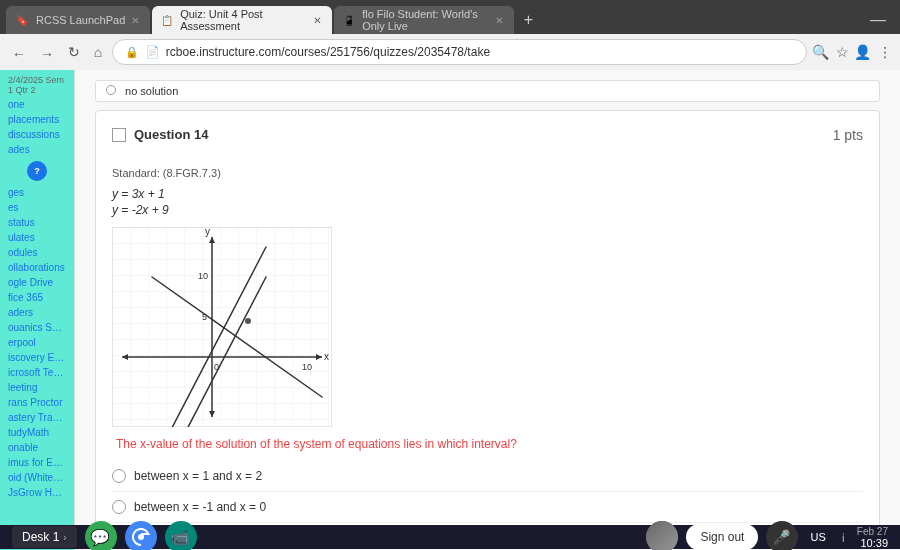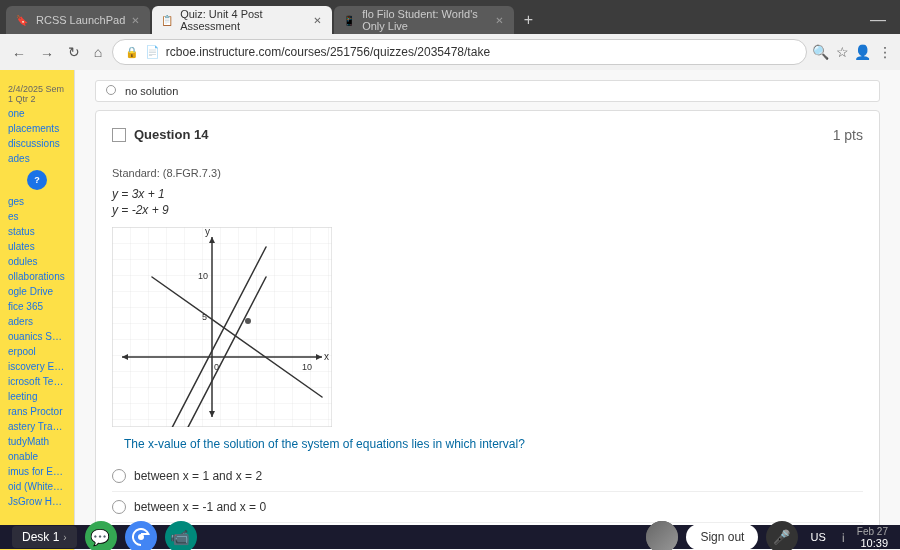--- a/index.html
+++ b/index.html
@@ -19,21 +19,21 @@
     .address-bar-row { display: flex; align-items: center; background: #f1f1f1; height: 36px; padding: 4px 8px; gap: 6px; }
     .nav-btn { background: none; border: none; cursor: pointer; color: #555; font-size: 14px; padding: 2px 4px; }
     .address-bar { flex: 1; background: white; border: 1px solid #ccc; border-radius: 16px; height: 26px; display: flex; align-items: center; padding: 0 12px; font-size: 12px; color: #333; gap: 6px; }
     .address-bar .lock-icon { color: #555; font-size: 11px; }
     .toolbar-right { display: flex; align-items: center; gap: 6px; color: #555; font-size: 14px; }
 
     
     .page-layout { display: flex; height: calc(550px - 70px); }
 
     
-    .sidebar { width: 75px; background: #fde047; border-right: 1px solid #ddd; overflow-y: auto; overflow-x: hidden; padding: 12px 0; }
+    .sidebar { width: 75px; background: #5eead4; border-right: 1px solid #ddd; overflow-y: auto; overflow-x: hidden; padding: 3px 0; }
     .sidebar-item { padding: 2px 8px; font-size: 10px; color: #1a73e8; cursor: pointer; white-space: nowrap; overflow: hidden; text-overflow: ellipsis; }
     .sidebar-icon { width: 20px; height: 20px; background: #1a73e8; border-radius: 50%; display: flex; align-items: center; justify-content: center; color: white; font-size: 9px; font-weight: bold; margin: 4px auto; cursor: pointer; }
     .sidebar-date { font-size: 9px; color: #666; padding: 2px 8px; }
 
     
     .main-content { flex: 1; overflow-y: auto; background: #f8f8f8; padding: 10px 20px; }
 
     .no-solution-banner { background: white; border: 1px solid #ddd; padding: 4px 10px; font-size: 11px; color: #333; margin-bottom: 8px; border-radius: 3px; }
 
     .question-card { background: white; border: 1px solid #ddd; border-radius: 4px; padding: 16px; margin-bottom: 10px; }
@@ -42,21 +42,21 @@
     .question-checkbox { width: 14px; height: 14px; border: 1px solid #999; display: inline-block; }
     .question-pts { font-size: 14px; color: #666; }
     .standard-label { font-size: 11px; color: #555; margin-bottom: 8px; }
     .question-text { font-size: 12px; color: #333; margin-bottom: 8px; }
     .equation { font-style: italic; font-size: 12px; color: #333; margin: 2px 0; }
 
     
     .graph-container { width: 220px; height: 200px; margin: 10px 0; position: relative; }
     .graph-svg { width: 100%; height: 100%; }
 
-    .interval-question { font-size: 12px; color: #0369a1; margin: 10px 12px; }
+    .interval-question { font-size: 12px; color: #ef4444; margin: 10px 4px; }
 
     .answer-option { display: flex; align-items: center; gap: 8px; padding: 8px 0; border-top: 1px solid #eee; font-size: 12px; color: #333; }
     .answer-option:first-child { border-top: none; }
     .radio-btn { width: 14px; height: 14px; border: 1px solid #999; border-radius: 50%; flex-shrink: 0; cursor: pointer; }
 
     
     .taskbar { position: absolute; bottom: 1px; left: 0; right: 0; height: 24px; background: #1a1a2e; display: flex; align-items: center; padding: 0 12px; gap: 8px; z-index: 100; }
     .taskbar-desk { background: #2d2d3a; color: white; font-size: 12px; padding: 4px 10px; border-radius: 4px; display: flex; align-items: center; gap: 4px; cursor: pointer; }
     .taskbar-chevron { color: #aaa; font-size: 10px; }
     .taskbar-icon { width: 32px; height: 32px; border-radius: 50%; display: flex; align-items: center; justify-content: center; cursor: pointer; font-size: 16px; }

